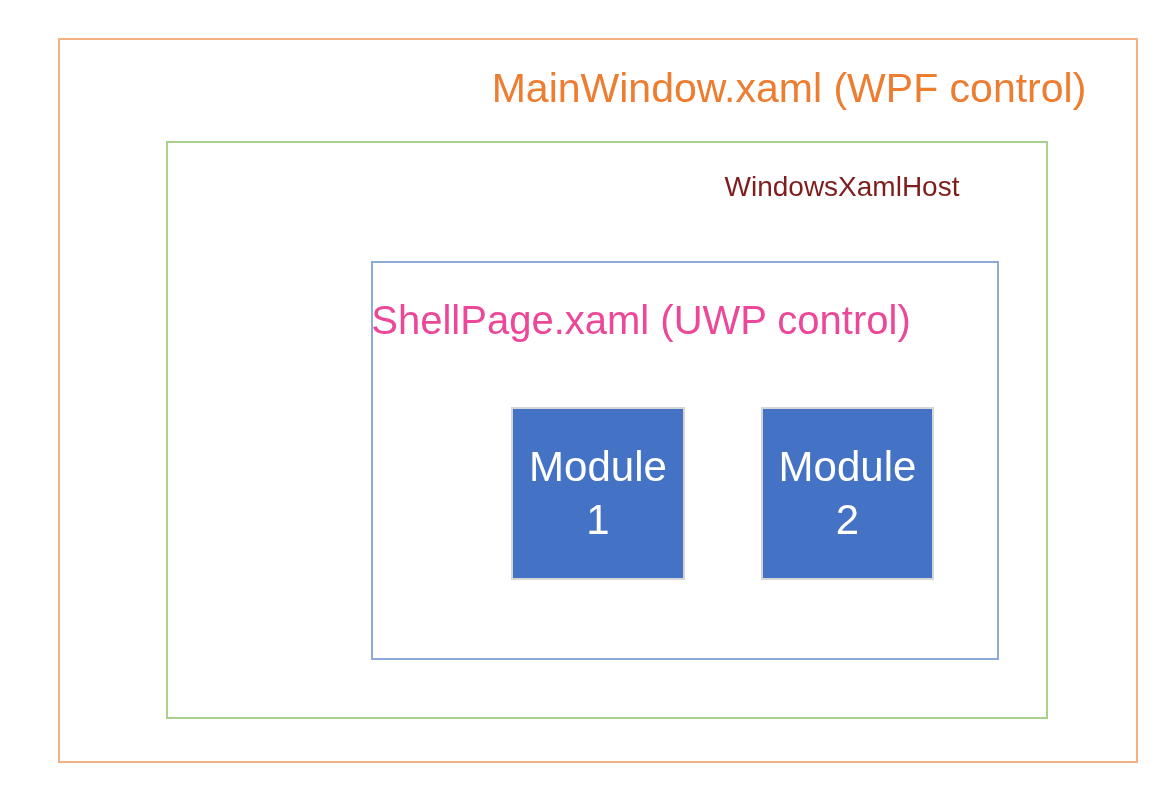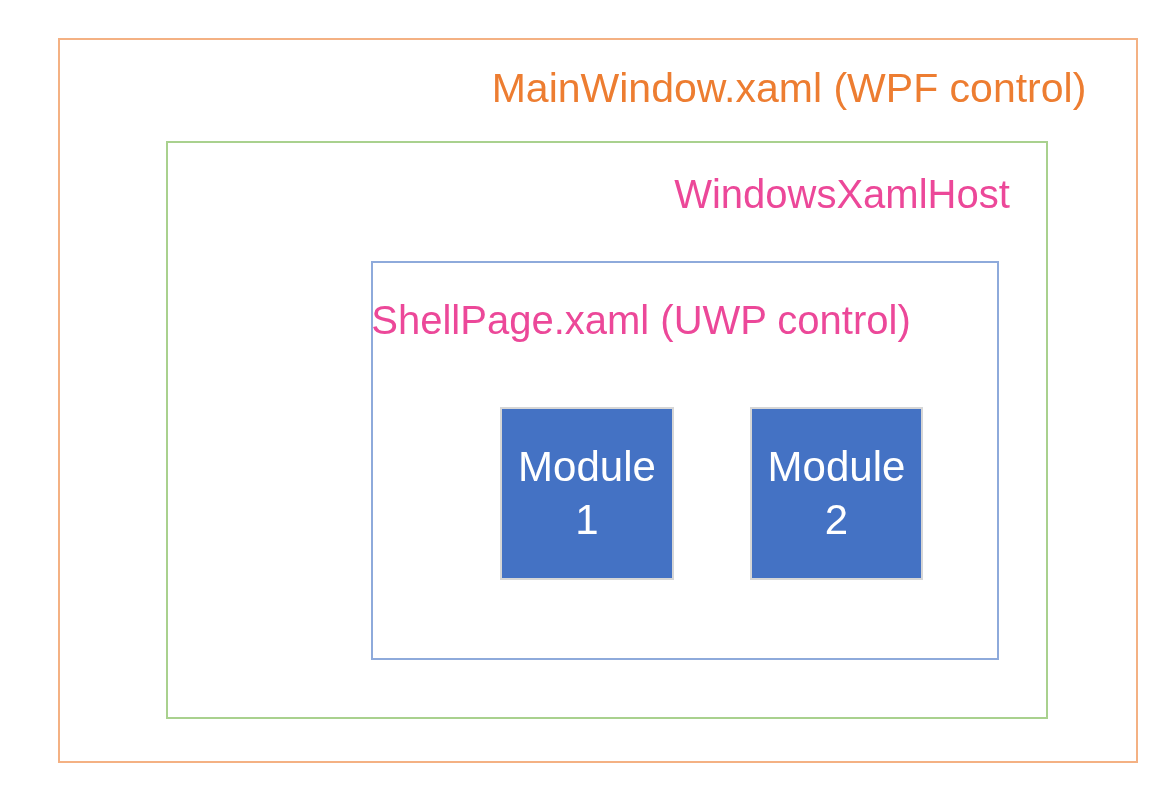--- a/index.html
+++ b/index.html
@@ -42,22 +42,22 @@
     transform: translateX(-50%);
     line-height: 1.2;
   }
   .title-outer {
     left: 729px; top: 24px;
     font-size: 41px;
     color: #ED7D31;
   }
   .title-host {
     left: 674px; top: 27px;
-    font-size: 40px;
-    color: #ec4899;
+    font-size: 28px;
+    color: #7f1d1d;
   }
   .title-shell {
     left: 268px; top: 33px;
     font-size: 40px;
     color: #ec4899;
   }
   .module {
     position: absolute;
     box-sizing: border-box;
     top: 144px;
@@ -65,20 +65,21 @@
     background: #4472C4;
     border: 2px solid #D6D6D6;
     display: flex;
     flex-direction: column;
     align-items: center;
     justify-content: center;
     color: #FFFFFF;
     font-size: 42px;
     line-height: 1.25;
     text-align: center;
+    margin-left: 11px;
   }
   .module-1 { left: 127px; }
   .module-2 { left: 377px; width: 173px; }
 </style>
 </head>
 <body>
 
 <div class="canvas">
 
   <div class="box box-outer">

